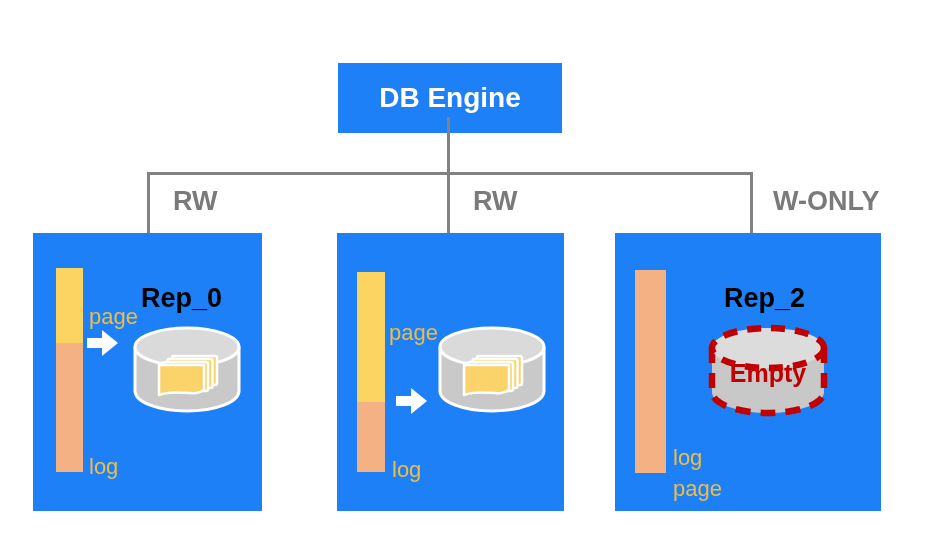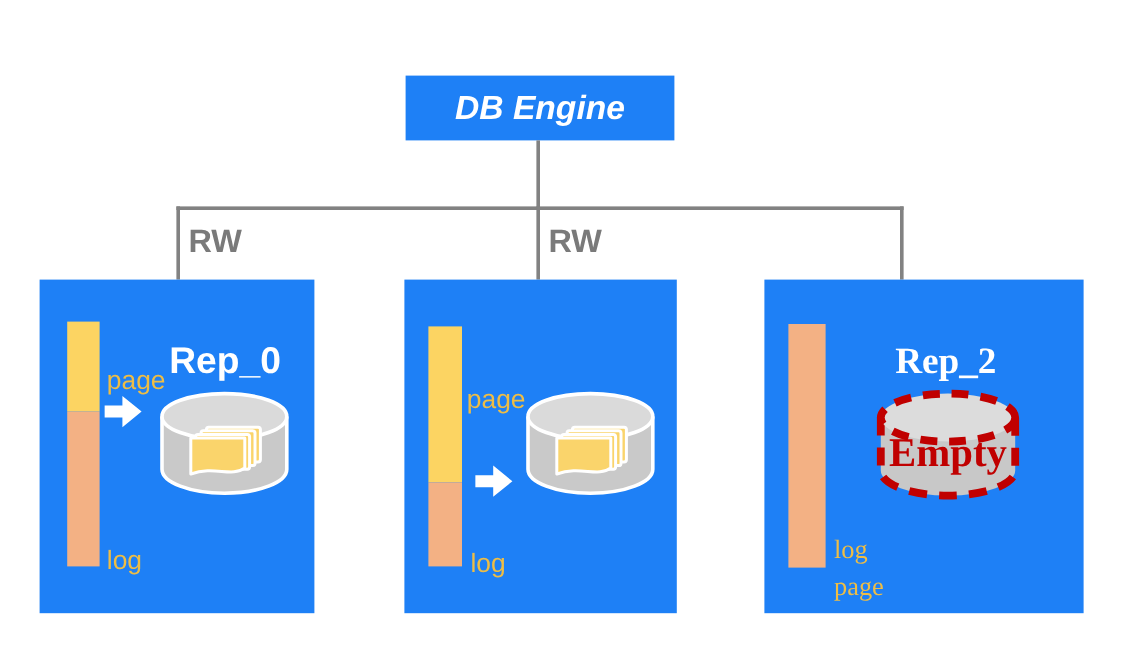--- a/index.html
+++ b/index.html
@@ -1,94 +1,95 @@
 <!DOCTYPE html>
 <html><head>
 <meta charset="utf-8">
 <style>
   html,body{margin:0;padding:0;background:#ffffff;}
   body{width:938px;height:542px;font-family:"Liberation Sans",sans-serif;-webkit-font-smoothing:antialiased;}
   .canvas{position:relative;width:938px;height:542px;background:#ffffff;overflow:hidden;}
 
   
-  .engine{position:absolute;left:338px;top:63px;width:224px;height:54px;background:#1e80f6;
-          color:#ffffff;font-weight:bold;font-size:28px;display:flex;align-items:center;justify-content:center;font-style:italic;}
+  .engine{position:absolute;left:338px;top:63px;width:224px;height:70px;background:#1e80f6;
+          color:#ffffff;font-weight:bold;font-size:28px;display:flex;align-items:center;justify-content:center;}
 
   
   .line{position:absolute;background:#828282;}
   .line.v-root {left:447px;top:117px;width:3px;height:57px;}
   .line.h-main {left:147px;top:172px;width:606px;height:3px;}
   .line.v-d0   {left:147px;top:172px;width:3px;height:61px;}
   .line.v-d1   {left:447px;top:172px;width:3px;height:61px;}
   .line.v-d2   {left:750px;top:172px;width:3px;height:61px;}
 
   
-  .branch-label{position:absolute;color:#7a7a7a;font-weight:bold;font-size:27px;line-height:1;}
+  .branch-label{position:absolute;color:#7a7a7a;font-weight:bold;font-size:27px;line-height:1;margin-left:16px;}
   .branch-label.b0{left:157px;top:188px;}
   .branch-label.b1{left:457px;top:188px;}
   .branch-label.b2{left:757px;top:188px;}
 
   
   .rep{position:absolute;top:233px;height:278px;background:#1e80f6;}
   .rep.r0{left:33px;width:229px;}
   .rep.r1{left:337px;width:227px;}
-  .rep.r2{left:637px;width:266px;font-family:Liberation Serif, serif;}
+  .rep.r2{left:615px;width:266px;}
 
   .bar{position:absolute;display:flex;flex-direction:column;}
   .seg-page{background:#fcd462;}
   .seg-log{background:#f3b184;flex:1;}
   .r0 .bar{left:23px;top:35px;width:27px;height:204px;}
   .r0 .seg-page{height:75px;}
   .r1 .bar{left:20px;top:39px;width:28px;height:200px;}
   .r1 .seg-page{height:130px;}
   .r2 .bar{left:20px;top:37px;width:31px;height:203px;}
   .r2 .seg-page{height:0;}
 
   .goldlabel{position:absolute;color:#eebd45;font-size:22px;line-height:1;}
   .r0 .page-label{left:56px;top:73px;}
   .r0 .log-label {left:56px;top:223px;}
   .r1 .page-label{left:52px;top:89px;}
   .r1 .log-label {left:55px;top:226px;}
   .r2 .log-label {left:58px;top:214px;}
   .r2 .only-label{left:58px;top:245px;}
 
-  .repname{position:absolute;color:#ffffff;font-weight:bold;font-size:31px;line-height:1;}
+  .repname{position:absolute;color:#000000;font-weight:bold;font-size:27px;line-height:1;}
   .r0 .repname{left:108px;top:52px;}
   .r1 .repname{left:112px;top:52px;}
   .r2 .repname{left:109px;top:52px;}
 
   .arrow{position:absolute;width:32px;height:28px;}
   .r0 .arrow{left:54px;top:96px;}
   .r1 .arrow{left:59px;top:154px;}
 
   .disk{position:absolute;}
   .r0 .disk{left:98px;top:92px;}
   .r1 .disk{left:99px;top:92px;}
   .r2 .disk{left:92px;top:88px;}
 
   .empty-label{position:absolute;left:92px;top:128px;width:122px;text-align:center;
-               color:#c00000;font-weight:bold;font-size:34px;line-height:1;}
+               color:#c00000;font-weight:bold;font-size:25px;line-height:1;}
 </style>
 </head>
 <body>
 
 <div class="canvas">
 
   <div class="engine">
     <span>DB Engine</span>
   </div>
 
   <div class="line v-root"></div>
   <div class="line h-main"></div>
   <div class="line v-d0"></div>
   <div class="line v-d1"></div>
   <div class="line v-d2"></div>
 
   <div class="branch-label b0">RW</div>
   <div class="branch-label b1">RW</div>
+  <div class="branch-label b2">W-ONLY</div>
 
   <div class="rep r0">
     <div class="bar">
       <div class="seg-page"></div>
       <div class="seg-log"></div>
     </div>
     <div class="goldlabel page-label">page</div>
     <div class="arrow">
       <svg viewBox="0 0 32 28" width="32" height="28">
           <path d="M0 9 H15 V1 L31 14 L15 27 V19 H0 Z" fill="#ffffff"></path>

